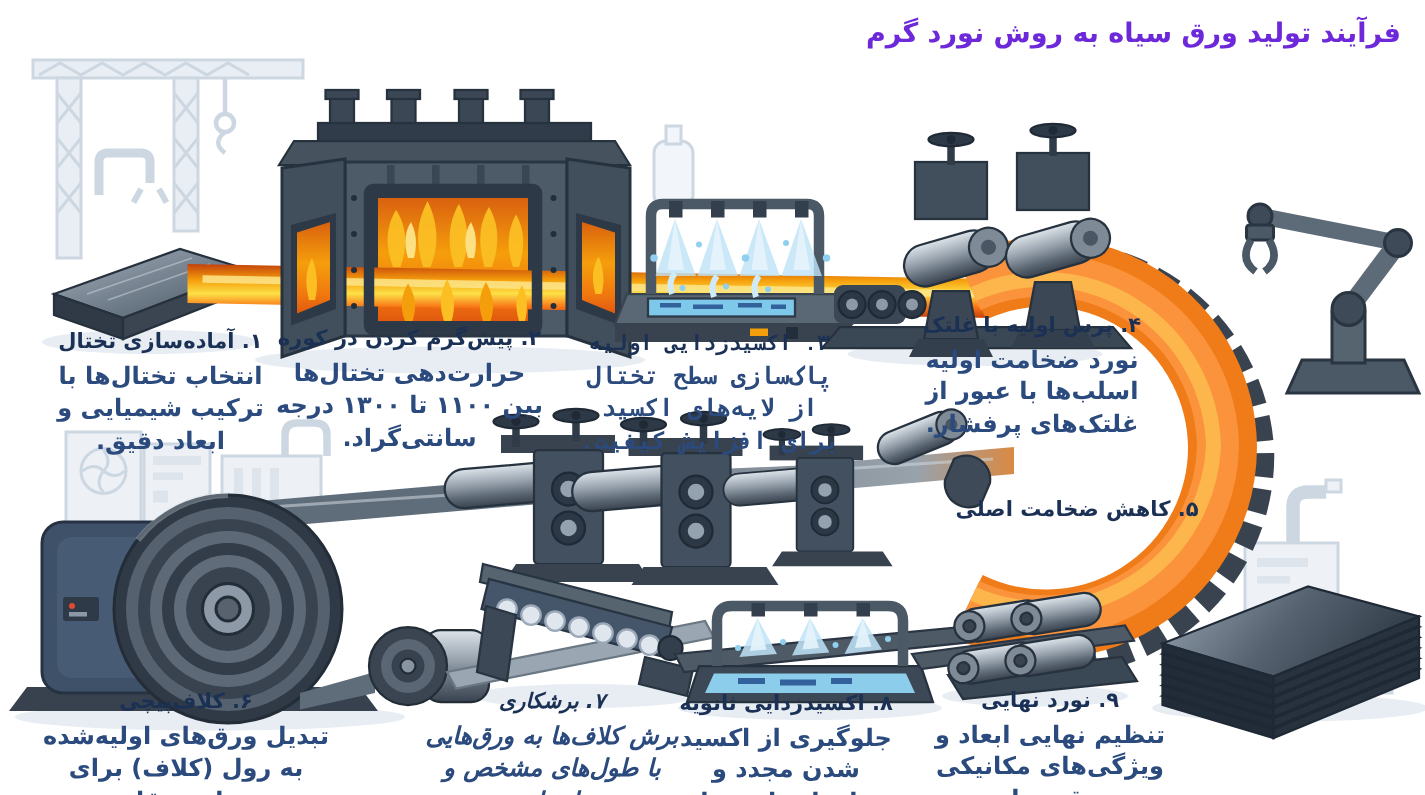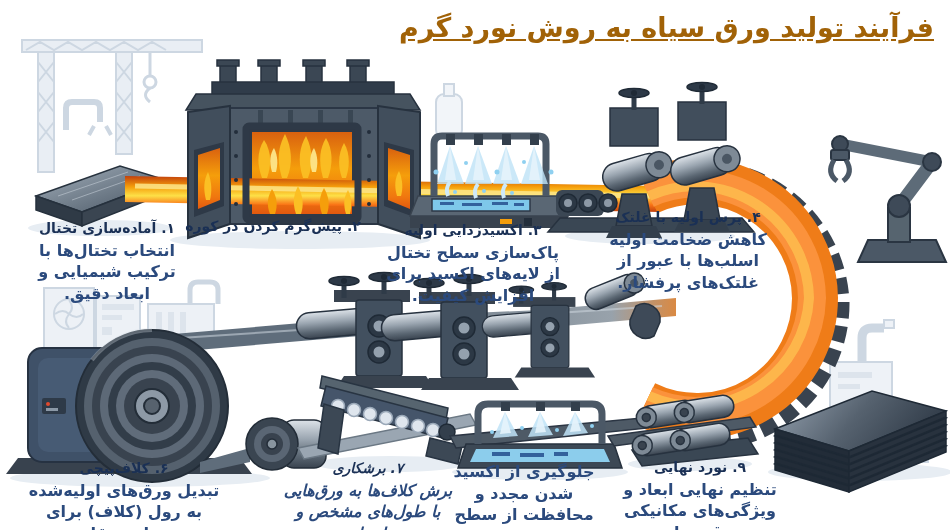--- a/index.html
+++ b/index.html
@@ -3,30 +3,29 @@
 <meta charset="utf-8">
 <style>
   html,body{margin:0;padding:0;background:#ffffff;}
   .stage{
     position:relative;width:950px;height:530px;overflow:hidden;
     background:#ffffff;font-family:"DejaVu Sans",sans-serif;
   }
   .stage svg.scene{position:absolute;left:0;top:0;}
   h1.title{
     position:absolute;top:12px;right:16px;margin:0;direction:rtl;
-    font-size:27px;font-weight:bold;color:#a16207;letter-spacing:0;
+    font-size:18px;font-weight:bold;color:#6d28d9;letter-spacing:0;
     z-index:5;
-    text-decoration:underline;
   }
   .step{position:absolute;direction:rtl;text-align:center;z-index:6;}
   .step h3{margin:0 0 2px 0;font-size:14px;font-weight:bold;color:#1a3055;line-height:1.25;}
   .step p{margin:0;font-size:16px;color:#2b4a7d;line-height:1.35;font-weight:bold;}
   .s1{left:22px;top:220px;width:170px;}
   .s2{left:180px;top:218px;width:186px;}
-  .s3{left:385px;top:222px;width:176px;}
+  .s3{left:385px;top:222px;width:176px;font-family:Liberation Mono, monospace;}
   .s4{left:597px;top:209px;width:182px;}
   .s5{left:622px;top:332px;width:192px;}
   .s6{left:28px;top:460px;width:192px;}
   .s7{left:283px;top:460px;width:170px;font-style:italic;}
   .s8{left:438px;top:461px;width:172px;}
   .s9{left:612px;top:459px;width:176px;}
 </style>
 </head>
 <body>
 
@@ -468,40 +467,43 @@
   </svg>
 
   <h1 class="title">فرآیند تولید ورق سیاه به روش نورد گرم</h1>
 
   <div class="step s1">
     <h3>۱. آماده‌سازی تختال</h3>
     <p>انتخاب تختال‌ها با ترکیب شیمیایی و ابعاد دقیق.</p>
   </div>
   <div class="step s2">
     <h3>۲. پیش‌گرم کردن در کوره</h3>
+    <p>حرارت‌دهی تختال‌ها بین ۱۱۰۰ تا ۱۳۰۰ درجه سانتی‌گراد.</p>
   </div>
   <div class="step s3">
     <h3>۳. اکسیدزدایی اولیه</h3>
     <p>پاک‌سازی سطح تختال از لایه‌های اکسید برای افزایش کیفیت.</p>
   </div>
   <div class="step s4">
     <h3>۴. پرس اولیه با غلتک</h3>
-    <p>کاهش ضخامت اولیه اسلب‌ها با عبور از غلتک‌های پرفشار.</p>
+    <p>نورد ضخامت اولیه اسلب‌ها با عبور از غلتک‌های پرفشار.</p>
   </div>
   <div class="step s5">
+    <h3>۵. کاهش ضخامت اصلی</h3>
   </div>
   <div class="step s6">
     <h3>۶. کلاف‌پیچی</h3>
     <p>تبدیل ورق‌های اولیه‌شده به رول (کلاف) برای حمل و نقل.</p>
   </div>
   <div class="step s7">
     <h3>۷. برشکاری</h3>
     <p>برش کلاف‌ها به ورق‌هایی با طول‌های مشخص و دلخواه.</p>
   </div>
   <div class="step s8">
+    <h3>۸. اکسیدزدایی ثانویه</h3>
     <p>جلوگیری از اکسید شدن مجدد و محافظت از سطح ورق.</p>
   </div>
   <div class="step s9">
     <h3>۹. نورد نهایی</h3>
     <p>تنظیم نهایی ابعاد و ویژگی‌های مکانیکی ورق سیاه.</p>
   </div>
 
 </div>
 
 </body></html>

